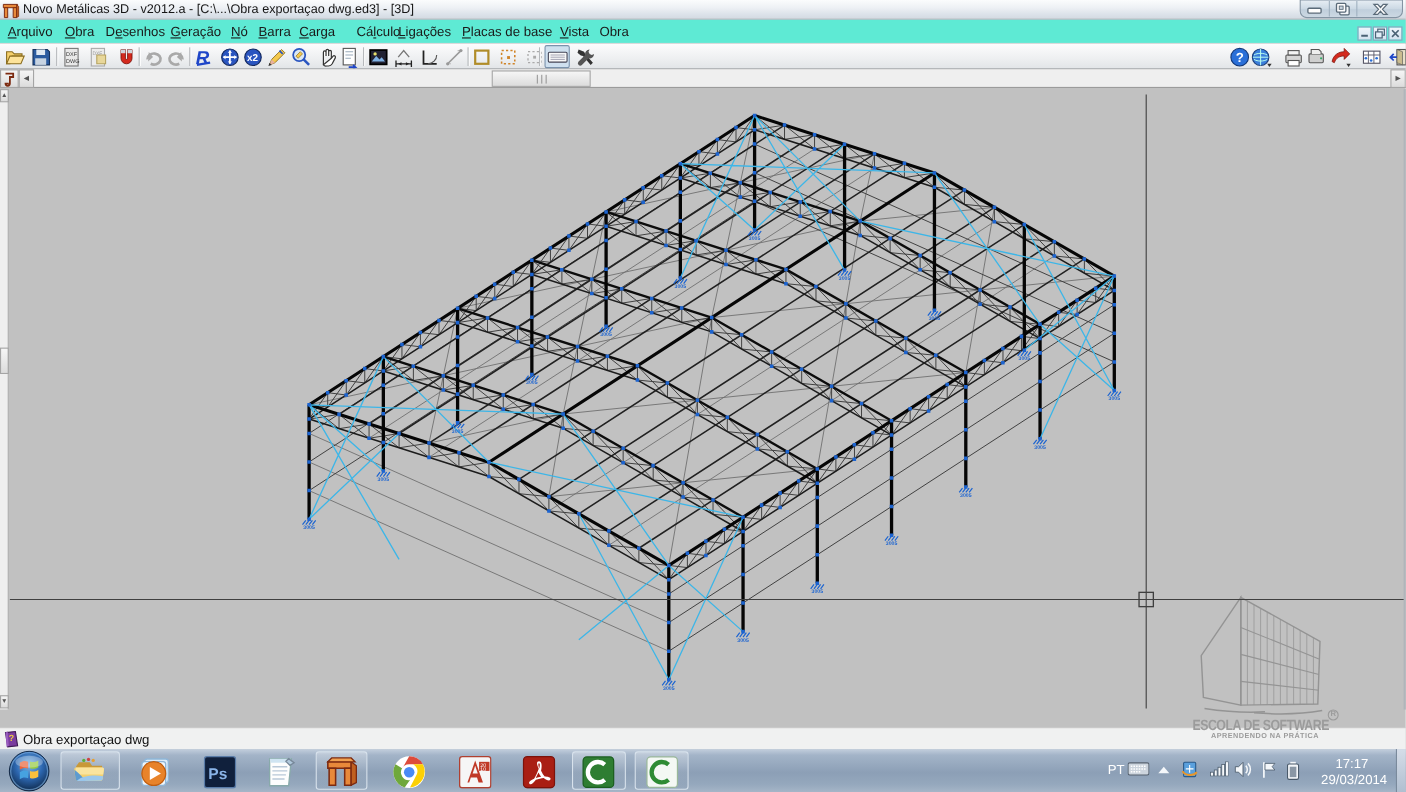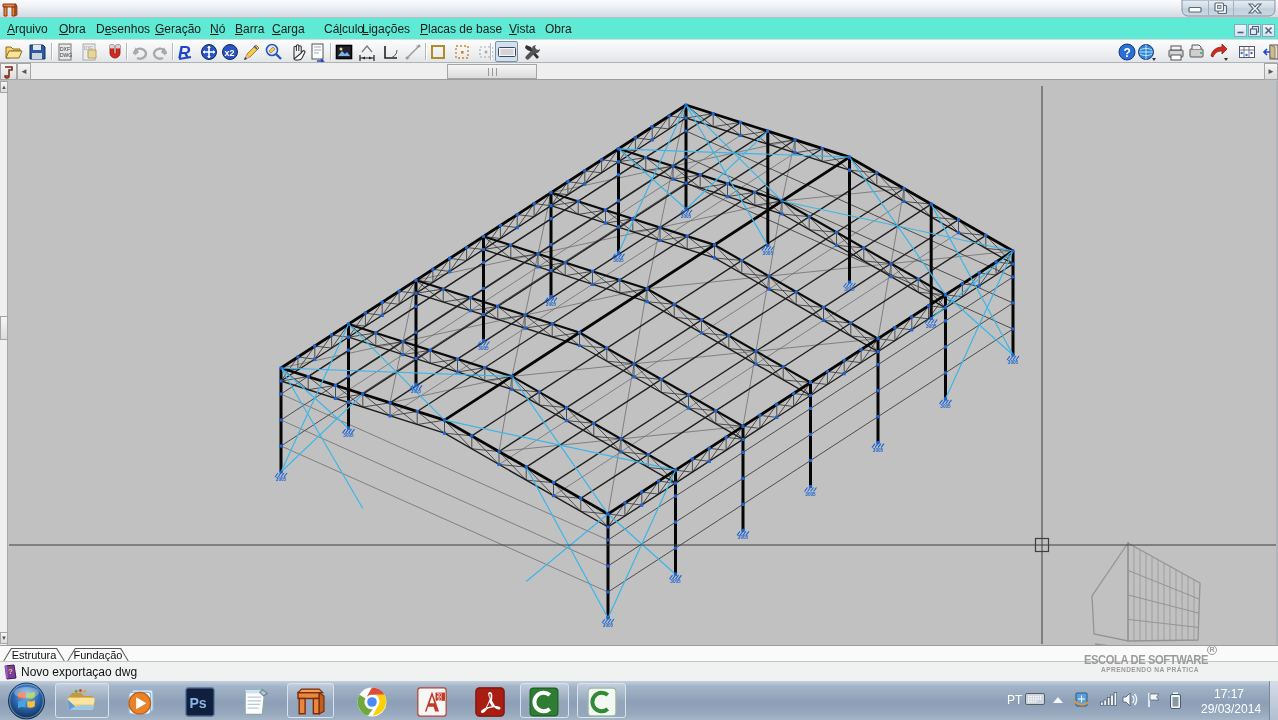--- a/index.html
+++ b/index.html
@@ -34,20 +34,21 @@
 #wm-r{position:absolute;left:1207px;top:644.5px;width:10px;height:10px;border:1.3px solid #9b9b9b;border-radius:50%;
  font-size:7px;font-weight:bold;color:#9b9b9b;text-align:center;line-height:8.5px}
 </style></head><body>
 <div id="win">
     <div id="titlebar">
       <svg id="title-ico" viewBox="0 0 16 16">
         <path d="M1 3h13v3H1z" fill="#e8893a" stroke="#7c2a10" stroke-width="0.9"></path>
         <path d="M2 6h3v9H2zM10 6h3v9h-3z" fill="#e8893a" stroke="#7c2a10" stroke-width="0.9"></path>
         <path d="M13 3l2 2v9l-2 1z" fill="#b85a1e" stroke="#7c2a10" stroke-width="0.7"></path>
       </svg>
+      <span id="title-txt">Novo Metálicas 3D - v2012.a - [C:\...\Obra exportaçao dwg.ed3] - [3D]</span>
       <svg style="position:absolute;left:1181px;top:0" width="95" height="17" viewBox="0 0 95 17">
         <defs>
           <linearGradient id="wb" x1="0" y1="0" x2="0" y2="1">
             <stop offset="0" stop-color="#e7eef4"></stop>
             <stop offset="0.5" stop-color="#ccd9e4"></stop>
             <stop offset="0.55" stop-color="#c0cfdc"></stop>
             <stop offset="1" stop-color="#cdd9e3"></stop>
           </linearGradient>
         </defs>
         <path d="M1 0v10a6 6 0 0 0 6 6h81a6 6 0 0 0 6-6V0z" fill="url(#wb)" stroke="#8494a3" stroke-width="1"></path>
@@ -298,35 +299,27 @@
       <text x="878" y="451.7" font-size="4.7" font-weight="bold" fill="#1c64d1" text-anchor="middle">3005</text>
       <text x="945.5" y="407.8" font-size="4.7" font-weight="bold" fill="#1c64d1" text-anchor="middle">3005</text>
       <text x="1013" y="364" font-size="4.7" font-weight="bold" fill="#1c64d1" text-anchor="middle">3005</text>
       <text x="767.8" y="254.5" font-size="4.7" font-weight="bold" fill="#1c64d1" text-anchor="middle">3005</text>
       <text x="849.5" y="291" font-size="4.7" font-weight="bold" fill="#1c64d1" text-anchor="middle">3005</text>
       <text x="931.2" y="327.5" font-size="4.7" font-weight="bold" fill="#1c64d1" text-anchor="middle">3005</text>
       <path d="M1042 86V644M9 545H1277" stroke="#3f3f3f" stroke-width="1" fill="none"></path>
       <rect x="1035.5" y="538.5" width="13" height="13" fill="none" stroke="#3f3f3f" stroke-width="1.2"></rect>
     </svg>
     <div style="position:absolute;left:1276px;top:81px;width:2px;height:564px;background:#b0b5ba"></div>
-    <div id="tabstrip">
-      <div style="position:absolute;left:2px;top:2px;width:64px;height:15px;background:#5a5a5a;clip-path:polygon(0 100%,14% 0,86% 0,100% 100%)">
-        <div style="position:absolute;left:1px;top:1px;width:62px;height:14px;background:#fbfbfb;clip-path:polygon(0 100%,14% 0,86% 0,100% 100%);text-align:center;font-size:11px;color:#111">Estrutura</div>
-      </div>
-      <div style="position:absolute;left:66px;top:2px;width:64px;height:15px;background:#5a5a5a;clip-path:polygon(0 100%,14% 0,86% 0,100% 100%)">
-        <div style="position:absolute;left:1px;top:1px;width:62px;height:14px;background:#fbfbfb;clip-path:polygon(0 100%,14% 0,86% 0,100% 100%);text-align:center;font-size:11px;color:#111">Fundação</div>
-      </div>
-    </div>
     <div id="statusbar">
       <svg style="position:absolute;left:3px;top:2px" width="16" height="16" viewBox="0 0 16 16">
         <path d="M2 2l9-1 2 13-9 1z" fill="#7a3c9e" stroke="#3d1a52"></path>
         <path d="M2 2l1 13 2-1-1-13z" fill="#9a5cc0"></path>
         <text x="5" y="10" font-size="8" font-weight="bold" fill="#f0d040">?</text>
       </svg>
-      <span id="status-txt">Novo exportaçao dwg</span>
+      <span id="status-txt">Obra exportaçao dwg</span>
     </div>
     <div id="wm-line1">ESCOLA DE SOFTWARE</div>
     <div id="wm-r">R</div>
     <div id="wm-line2">APRENDENDO NA PRÁTICA</div>
     <div id="taskbar"></div>
     <svg style="position:absolute;left:7px;top:682px" width="39" height="38" viewBox="0 0 39 38">
       <defs>
         <radialGradient id="orb" cx="50%" cy="35%" r="75%">
           <stop offset="0%" stop-color="#7db9e8"></stop>
           <stop offset="45%" stop-color="#2d67b0"></stop>

